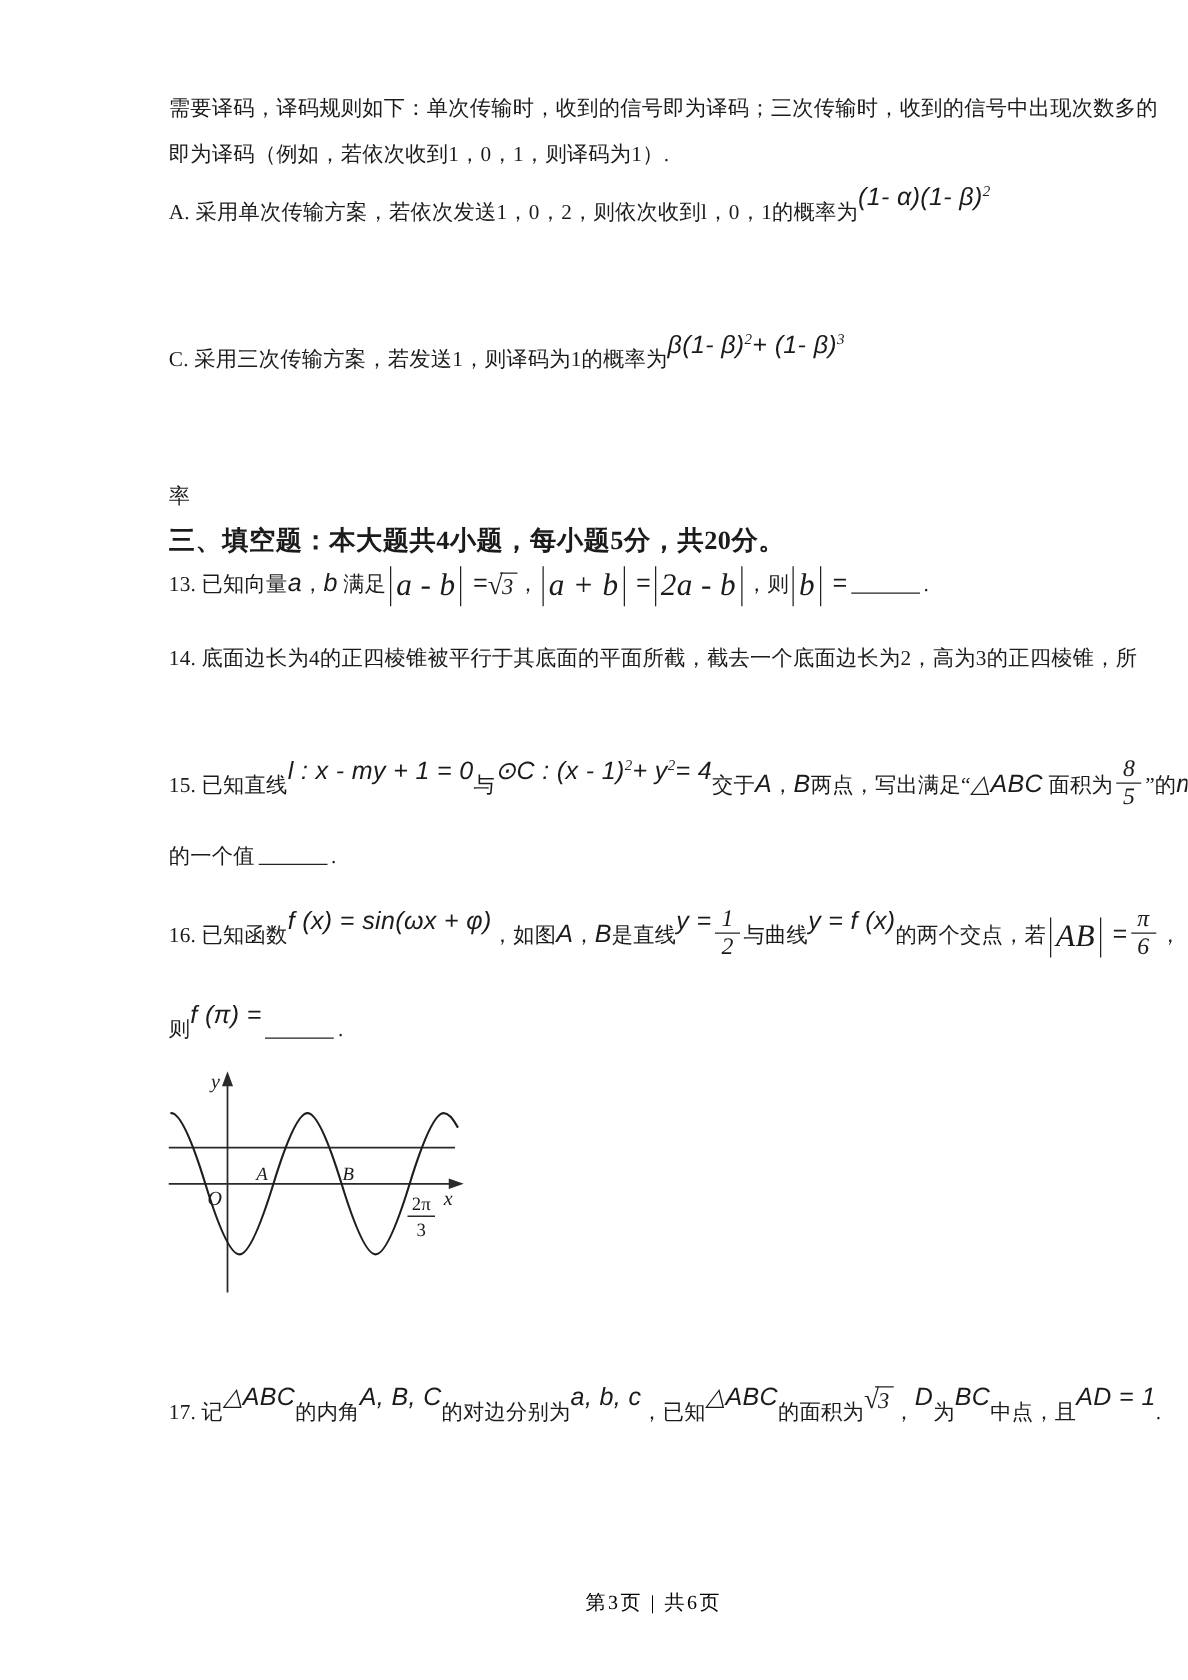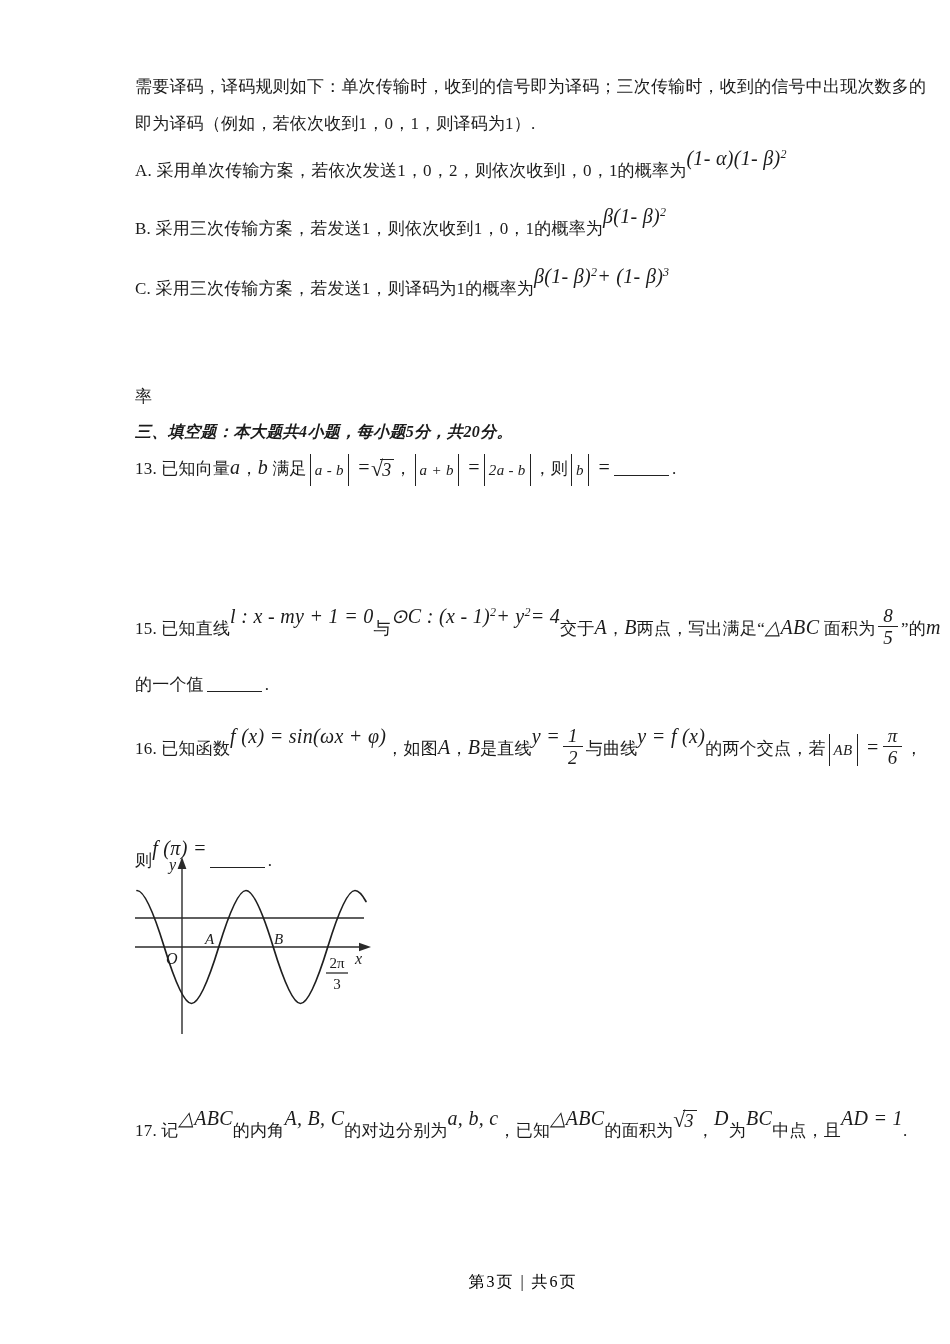--- a/index.html
+++ b/index.html
@@ -5,30 +5,30 @@
   html,body{margin:0;padding:0;background:#ffffff;}
   .page{
     position:relative;width:950px;height:1344px;background:#fff;overflow:hidden;
     font-family:"Liberation Serif","DejaVu Serif",serif;color:#1b1b1b;margin-left:48px;
   }
   .line{
     position:absolute;left:87px;width:800px;font-size:17px;line-height:30px;
     white-space:nowrap;letter-spacing:0.2px;
   }
   .line .c{font-style:normal;}
-  .line .b{font-weight:bold;font-size:16px;letter-spacing:0.4px;font-style:italic;}
-  .line .m{font-family:Liberation Serif, serif;font-style:italic;font-size:20px;letter-spacing:0.3px;}
+  .line .b{font-weight:bold;font-size:21px;letter-spacing:0.4px;}
+  .line .m{font-family:Liberation Sans, sans-serif;font-style:italic;font-size:20px;letter-spacing:0.3px;}
   .line .r{position:relative;top:-11px;display:inline-block;}
   .line sup{font-size:12px;font-style:italic;vertical-align:super;line-height:0;}
   .frac{display:inline-block;vertical-align:middle;text-align:center;font-style:italic;
         font-size:19px;line-height:1.12;margin:0 3px;position:relative;top:-3px;}
   .frac .fn{display:block;padding:0 5px;}
   .frac .fd{display:block;border-top:1.6px solid #222;padding:0 5px;}
   .abs{display:inline-block;border-left:1.6px solid #222;border-right:1.6px solid #222;
-       padding:0 4px;margin:0 3px;font-style:italic;font-size:15px;height:32px;
+       padding:0 4px;margin:0 3px;font-style:italic;font-size:25px;height:32px;
        line-height:32px;vertical-align:middle;letter-spacing:0.3px;}
   .sqrt{font-style:normal;display:inline-block;vertical-align:-2px;}
   .sqrt .sg{font-size:22px;font-style:normal;}
   .sqrt .rad{font-style:italic;font-size:18px;border-top:1.6px solid #222;margin-left:-3px;padding:0 3px 0 2px;}
   .u{display:inline-block;width:55px;border-bottom:1.6px solid #222;height:14px;
      vertical-align:-2px;margin:0 3px;}
   .gap{display:inline-block;}
   .figure{position:absolute;left:85px;top:856px;width:250px;height:185px;}
   .figure svg{display:block;}
   .figure text{font-family:"Liberation Serif","DejaVu Serif",serif;font-style:italic;fill:#1b1b1b;}
@@ -38,34 +38,34 @@
 </style>
 </head>
 <body>
 
 <div class="page">
 
   <div class="line" style="top:72px"><span class="c">需要译码，译码规则如下：单次传输时，收到的信号即为译码；三次传输时，收到的信号中出现次数多的</span></div>
   <div class="line" style="top:109px"><span class="c">即为译码（例如，若依次收到1，0，1，则译码为1）.</span></div>
 
   <div class="line" style="top:154px"><span class="c">A. 采用单次传输方案，若依次发送1，0，2，则依次收到l，0，1的概率为</span><span class="m r">(1- α)(1- β)</span><sup class="r">2</sup></div>
-  <div class="line" style="top:212px"><span class="c">B. 采用三次传输方案，若发送1，则依次收到1，0，1的概率为</span><span class="m r">β(1- β)</span><sup class="r">2</sup></div>
   <div class="line" style="top:272px"><span class="c">C. 采用三次传输方案，若发送1，则译码为1的概率为</span><span class="m r">β(1- β)</span><sup class="r">2</sup><span class="m r"> + (1- β)</span><sup class="r">3</sup></div>
   <div class="line" style="top:382px"><span class="c">率</span></div>
 
   <div class="line" style="top:417px"><span class="b">三、填空题：本大题共4小题，每小题5分，共20分。</span></div>
 
   <div class="line" style="top:452px"><span class="c">13. 已知向量</span><span class="m">a</span><span class="c">，</span><span class="m">b</span><span class="c"> 满足</span><span class="abs">a - b</span><span class="m"> =</span><span class="sqrt"><span class="sg">√</span><span class="rad">3</span></span><span class="c">，</span><span class="abs">a + b</span><span class="m"> =</span><span class="abs">2a - b</span><span class="c">，则</span><span class="abs">b</span><span class="m"> =</span><span class="u"></span><span class="c">.</span></div>
 
+  <div class="line" style="top:512px"><span class="c">14. 底面边长为4的正四棱锥被平行于其底面的平面所截，截去一个底面边长为2，高为3的正四棱锥，所</span></div>
 
   <div class="line" style="top:608px"><span class="c">15. 已知直线</span><span class="m r">l : x - my + 1 = 0</span><span class="c">与</span><span class="m r">⊙C : (x - 1)</span><sup class="r">2</sup><span class="m r"> + y</span><sup class="r">2</sup><span class="m r"> = 4</span><span class="c">交于</span><span class="m">A</span><span class="c">，</span><span class="m">B</span><span class="c">两点，写出满足“</span><span class="m">△ABC</span><span class="c"> 面积为</span><span class="frac"><span class="fn">8</span><span class="fd">5</span></span><span class="c">”的</span><span class="m">m</span></div>
   <div class="line" style="top:670px"><span class="c">的一个值</span><span class="u"></span><span class="c">.</span></div>
 
   <div class="line" style="top:728px"><span class="c">16. 已知函数</span><span class="m r">f (x) = sin(ωx + φ)</span><span class="c">，如图</span><span class="m">A</span><span class="c">，</span><span class="m">B</span><span class="c">是直线</span><span class="m r">y =</span><span class="frac"><span class="fn">1</span><span class="fd">2</span></span><span class="c">与曲线</span><span class="m r">y = f (x)</span><span class="c">的两个交点，若</span><span class="abs">AB</span><span class="m"> =</span><span class="frac"><span class="fn">π</span><span class="fd">6</span></span><span class="c">，</span></div>
-  <div class="line" style="top:844px"><span class="c">则</span><span class="m r">f (π) = </span><span class="u"></span><span class="c">.</span></div>
+  <div class="line" style="top:808px"><span class="c">则</span><span class="m r">f (π) = </span><span class="u"></span><span class="c">.</span></div>
 
   <div class="figure">
     <svg width="250" height="185" viewBox="0 0 250 185">
 
       <line x1="2" y1="91" x2="230" y2="91" stroke="#2a2a2a" stroke-width="1.4"></line>
       <polygon points="238,91 226,86.8 226,95.2" fill="#2a2a2a"></polygon>
 
       <line x1="49" y1="178" x2="49" y2="8" stroke="#2a2a2a" stroke-width="1.4"></line>
       <polygon points="49,1 44.6,13 53.4,13" fill="#2a2a2a"></polygon>
 

